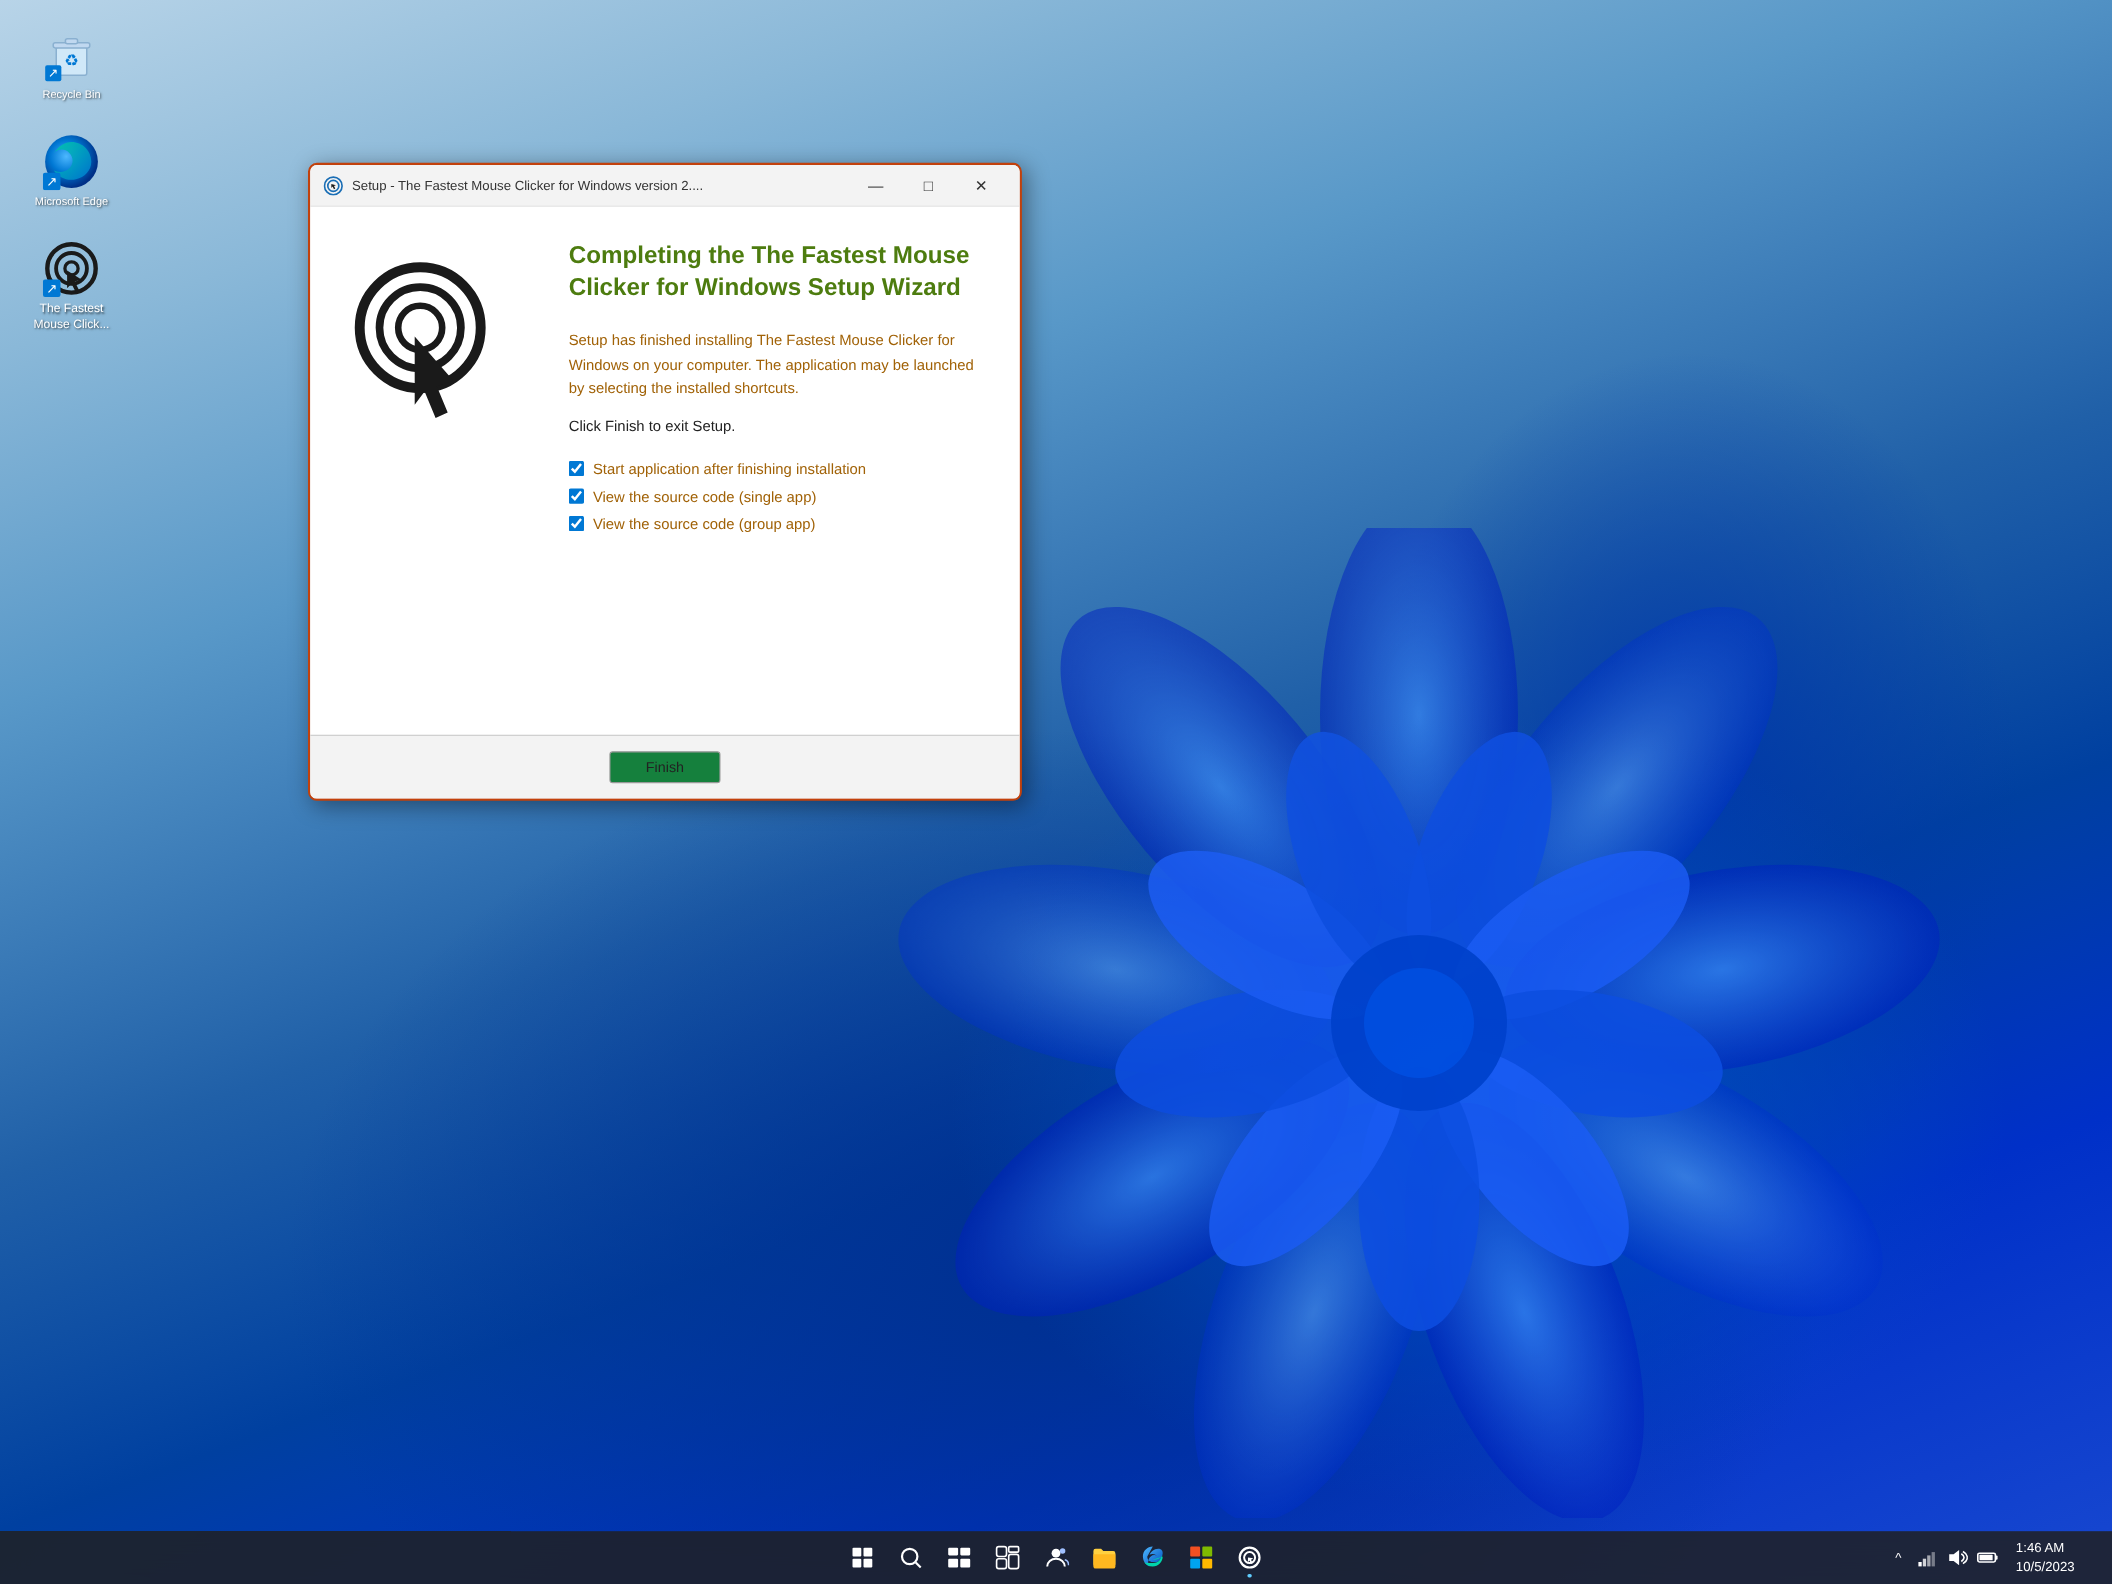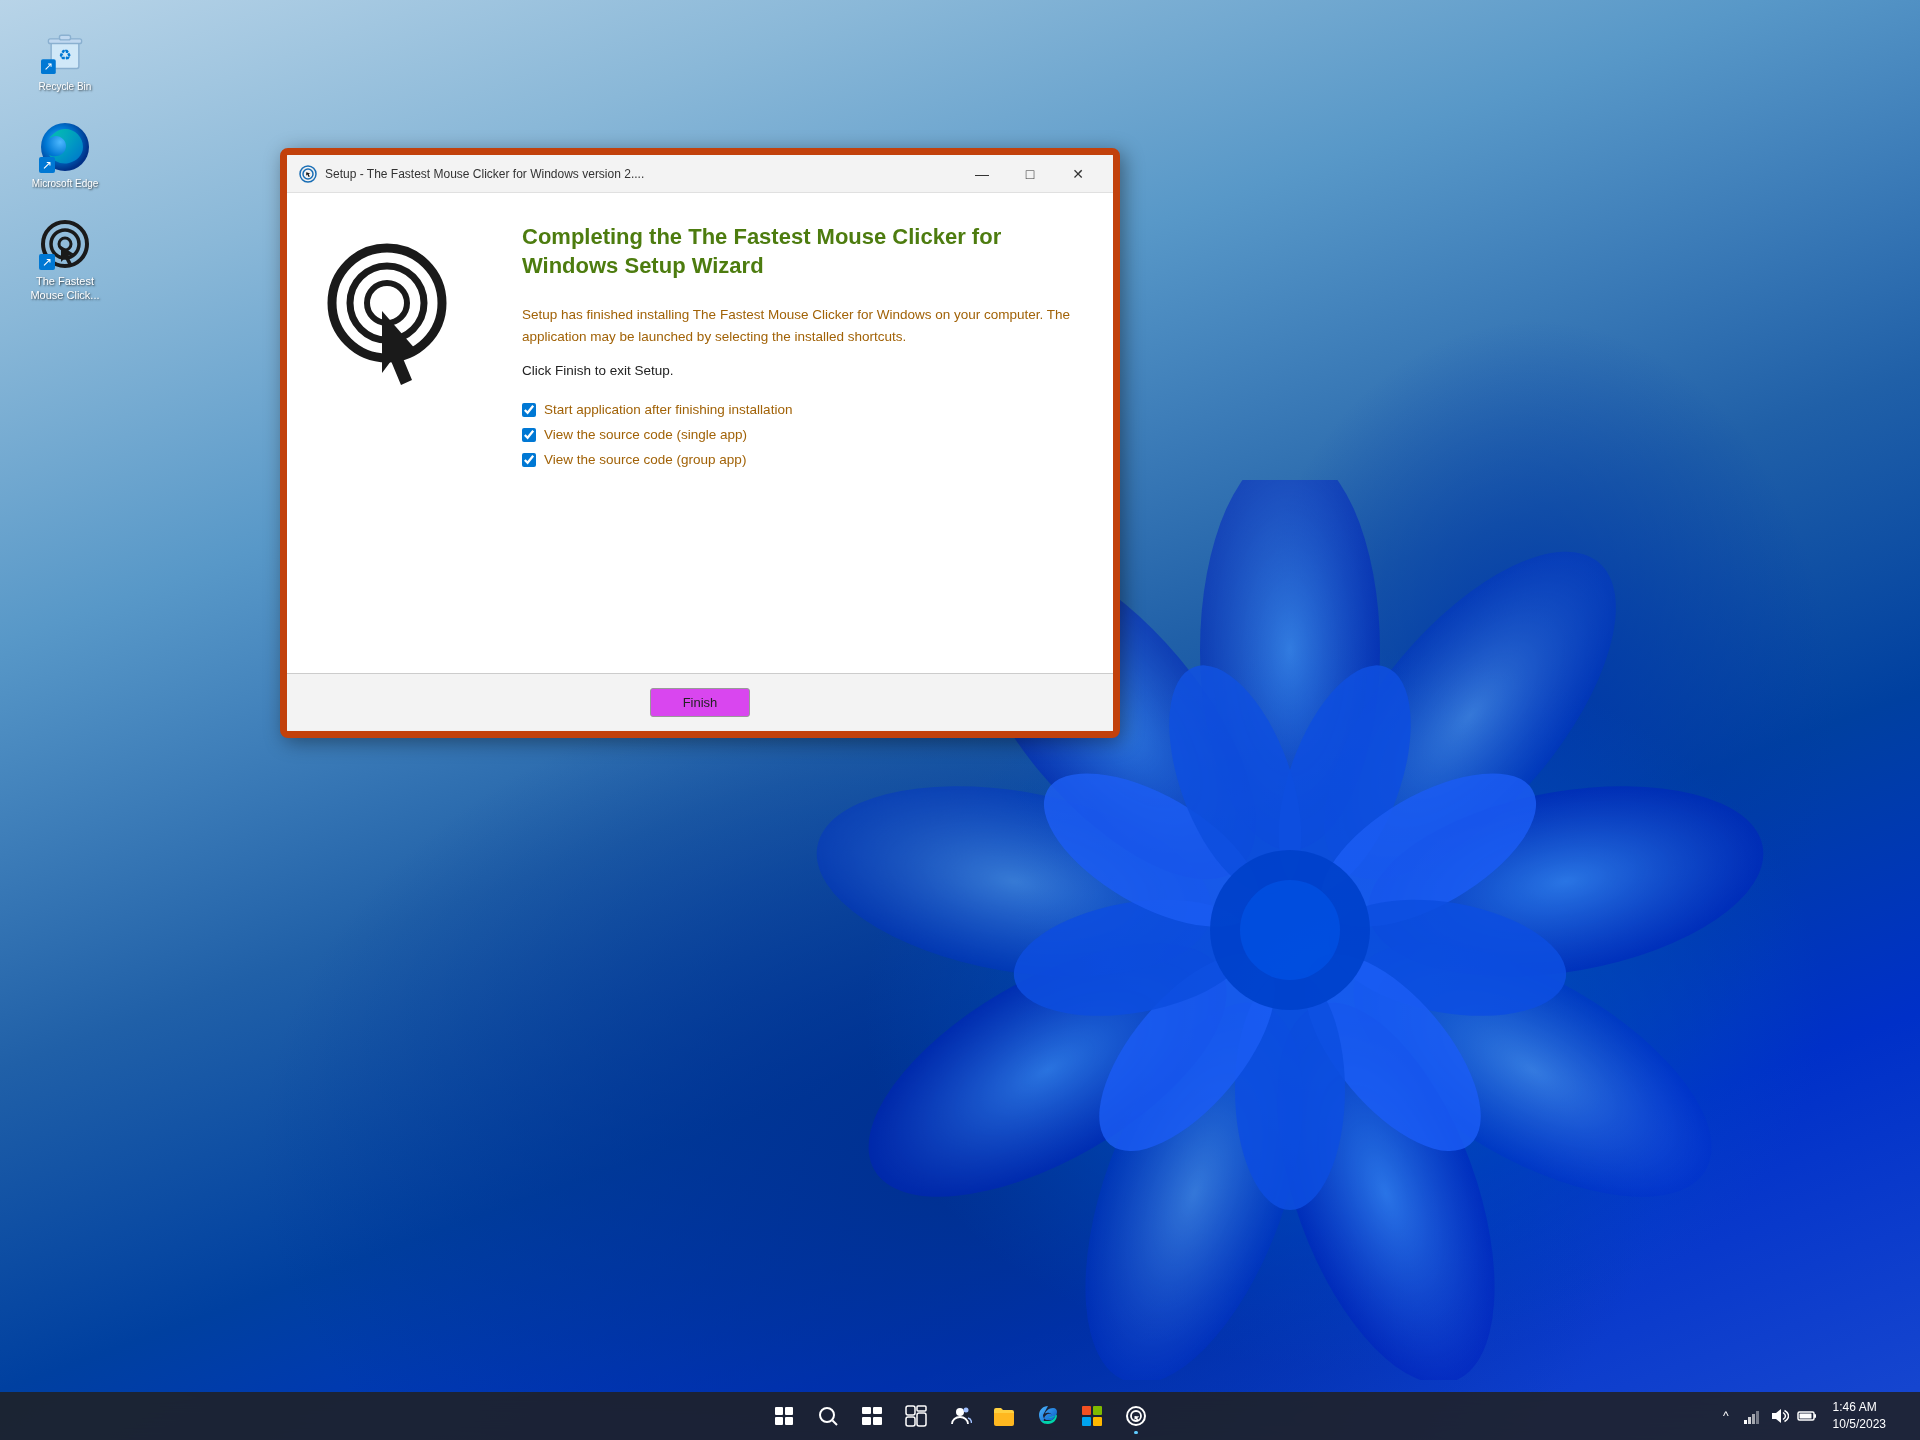--- a/index.html
+++ b/index.html
@@ -77,23 +77,23 @@
     .recycle-bin-icon {
       width: 48px;
       height: 48px;
     }
 
     
     .setup-dialog {
       position: absolute;
       top: 148px;
       left: 280px;
-      width: 840px;
+      width: 649px;
       background: #f3f3f3;
-      border: 7px solid #c2410c;
+      border: 2px solid #c2410c;
       box-shadow: 4px 4px 20px rgba(0,0,0,0.4);
       border-radius: 8px;
       overflow: hidden;
     }
 
     .dialog-titlebar {
       background: #f3f3f3;
       padding: 8px 12px;
       display: flex;
       align-items: center;
@@ -209,21 +209,21 @@
       border-top: 1px solid #ccc;
       display: flex;
       justify-content: center;
       align-items: center;
     }
 
     .finish-button {
       padding: 6px 32px;
       font-size: 13px;
       border: 1px solid #999;
-      background: #d946ef;
+      background: #15803d;
       cursor: pointer;
       border-radius: 3px;
       color: #222;
     }
 
     
     .taskbar {
       position: absolute;
       bottom: 0;
       left: 0;

